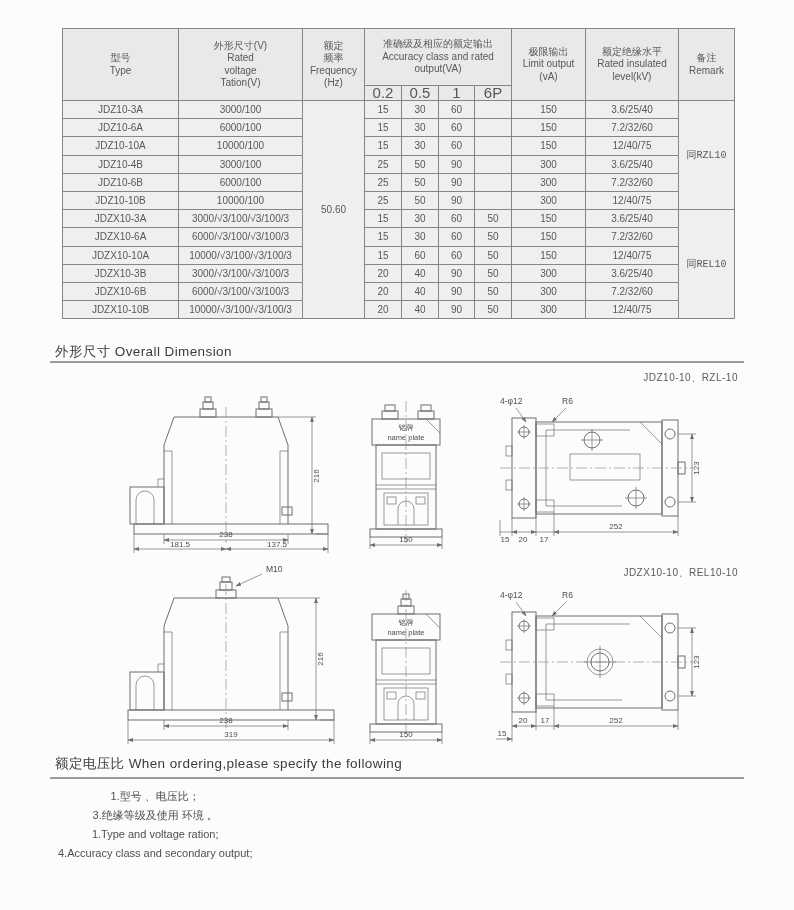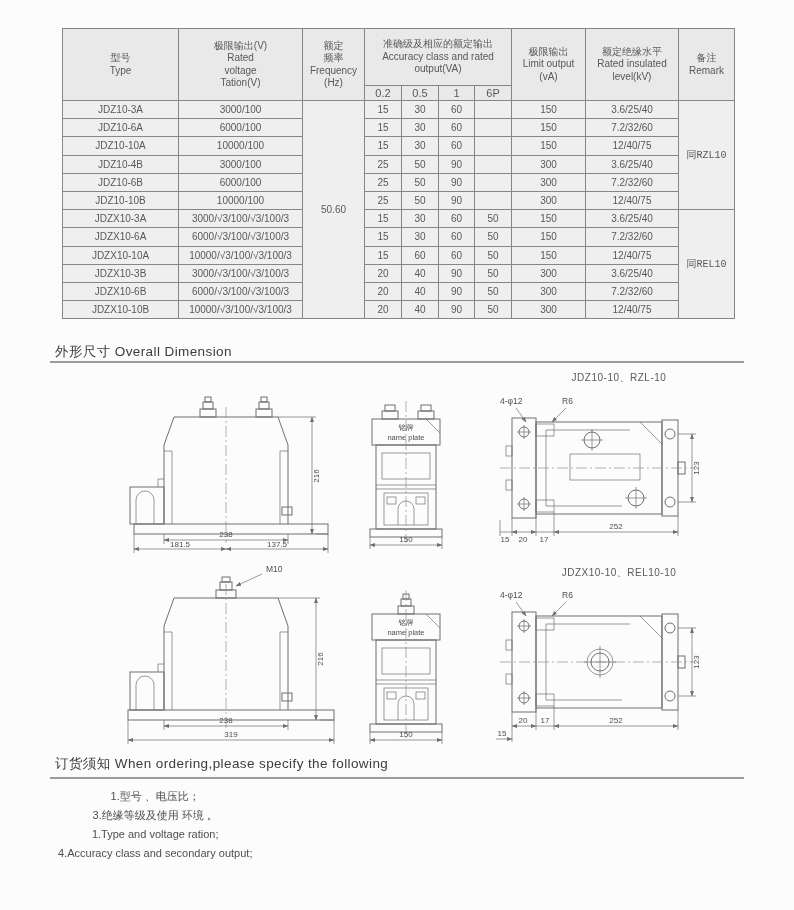--- a/index.html
+++ b/index.html
@@ -5,29 +5,29 @@
   html,body{margin:0;padding:0;}
   body{background:#ffffff;font-family:"Liberation Sans","DejaVu Sans",sans-serif;}
   .page{position:relative;width:794px;height:910px;background:#fcfcfc;overflow:hidden;color:#555;}
 
   
   table.spec{position:absolute;left:62px;top:28px;border-collapse:collapse;table-layout:fixed;background:#eeeeee;}
   table.spec th,table.spec td{border:1px solid #868686;text-align:center;vertical-align:middle;
     font-weight:normal;color:#585858;padding:0;overflow:hidden;}
   table.spec th{font-size:10px;line-height:12.5px;background:#e9e9e9;}
   tr.hdr-main th{height:56px;}
-  tr.hdr-sub th{height:14px;font-size:11px;line-height:14px;}
+  tr.hdr-sub th{height:14px;font-size:15px;line-height:14px;}
   table.spec td{height:17.2px;font-size:10px;background:#efefef;}
   td.freq-cell{font-size:10px;}
   td.remark-cell{font-size:10px;font-family:Liberation Mono, monospace;}
 
   
   .sec-title{position:absolute;left:55px;font-size:13.5px;color:#3c3c3c;letter-spacing:.4px;text-align:right;}
   .rule{position:absolute;left:50px;width:694px;height:2px;background:#9b9b9b;}
-  .grp-label{position:absolute;left:500px;width:238px;text-align:center;font-size:10px;color:#5a5a5a;letter-spacing:.5px;}
+  .grp-label{position:absolute;left:500px;width:238px;text-align:right;font-size:10px;color:#5a5a5a;letter-spacing:.5px;}
 
   
   svg.drawing{position:absolute;}
   .ol{fill:none;stroke:#6f6f6f;stroke-width:1;}
   .ol2{fill:none;stroke:#6f6f6f;stroke-width:.7;}
   .dim line{stroke:#6f6f6f;stroke-width:.7;fill:none;}
   .cl{stroke:#8f8f8f;stroke-width:.7;stroke-dasharray:11 3 2 3;fill:none;}
   svg text{font-size:8px;fill:#4f4f4f;font-family:"Liberation Sans","DejaVu Sans",sans-serif;}
   svg text.lbl{font-size:8.5px;}
   svg text.np{font-size:7.5px;}
@@ -62,21 +62,21 @@
         <col style="width:93px">
         <col style="width:56px">
     </colgroup>
     <thead>
       <tr class="hdr-main">
         <th rowspan="2">
           <div>型号</div>
             <div>Type</div>
         </th>
         <th rowspan="2">
-          <div>极限输出(V)</div>
+          <div>外形尺寸(V)</div>
             <div>Rated</div>
           <div>voltage</div>
             <div>Tation(V)</div>
         </th>
         <th rowspan="2">
           <div>额定</div>
             <div>频率</div>
           <div>Frequency</div>
             <div>(Hz)</div>
         </th>
@@ -459,21 +459,21 @@
     <text class="lbl" x="28" y="16">4-φ12</text>
     <text class="lbl" x="90" y="16">R6</text>
     <text x="227" y="80" transform="rotate(-90 227 80)" text-anchor="middle">123</text>
     <text x="144" y="141" text-anchor="middle">252</text>
     <text x="51" y="141" text-anchor="middle">20</text>
     <text x="73" y="141" text-anchor="middle">17</text>
     <text x="30" y="154" text-anchor="middle">15</text>
   </svg>
 
   <div class="sec-title" style="top:755px">
-    <span>订货须知</span>
+    <span>额定电压比</span>
     <span>When ordering,please specify the following</span>
   </div>
   <div class="rule" style="top:777px"></div>
 
   <div class="order-list">
     <div>1.型号 、电压比；</div>
     <div>3.绝缘等级及使用 环境 。</div>
     <div>1.Type and voltage ration;</div>
     <div>4.Accuracy class and secondary output;</div>
   </div>

